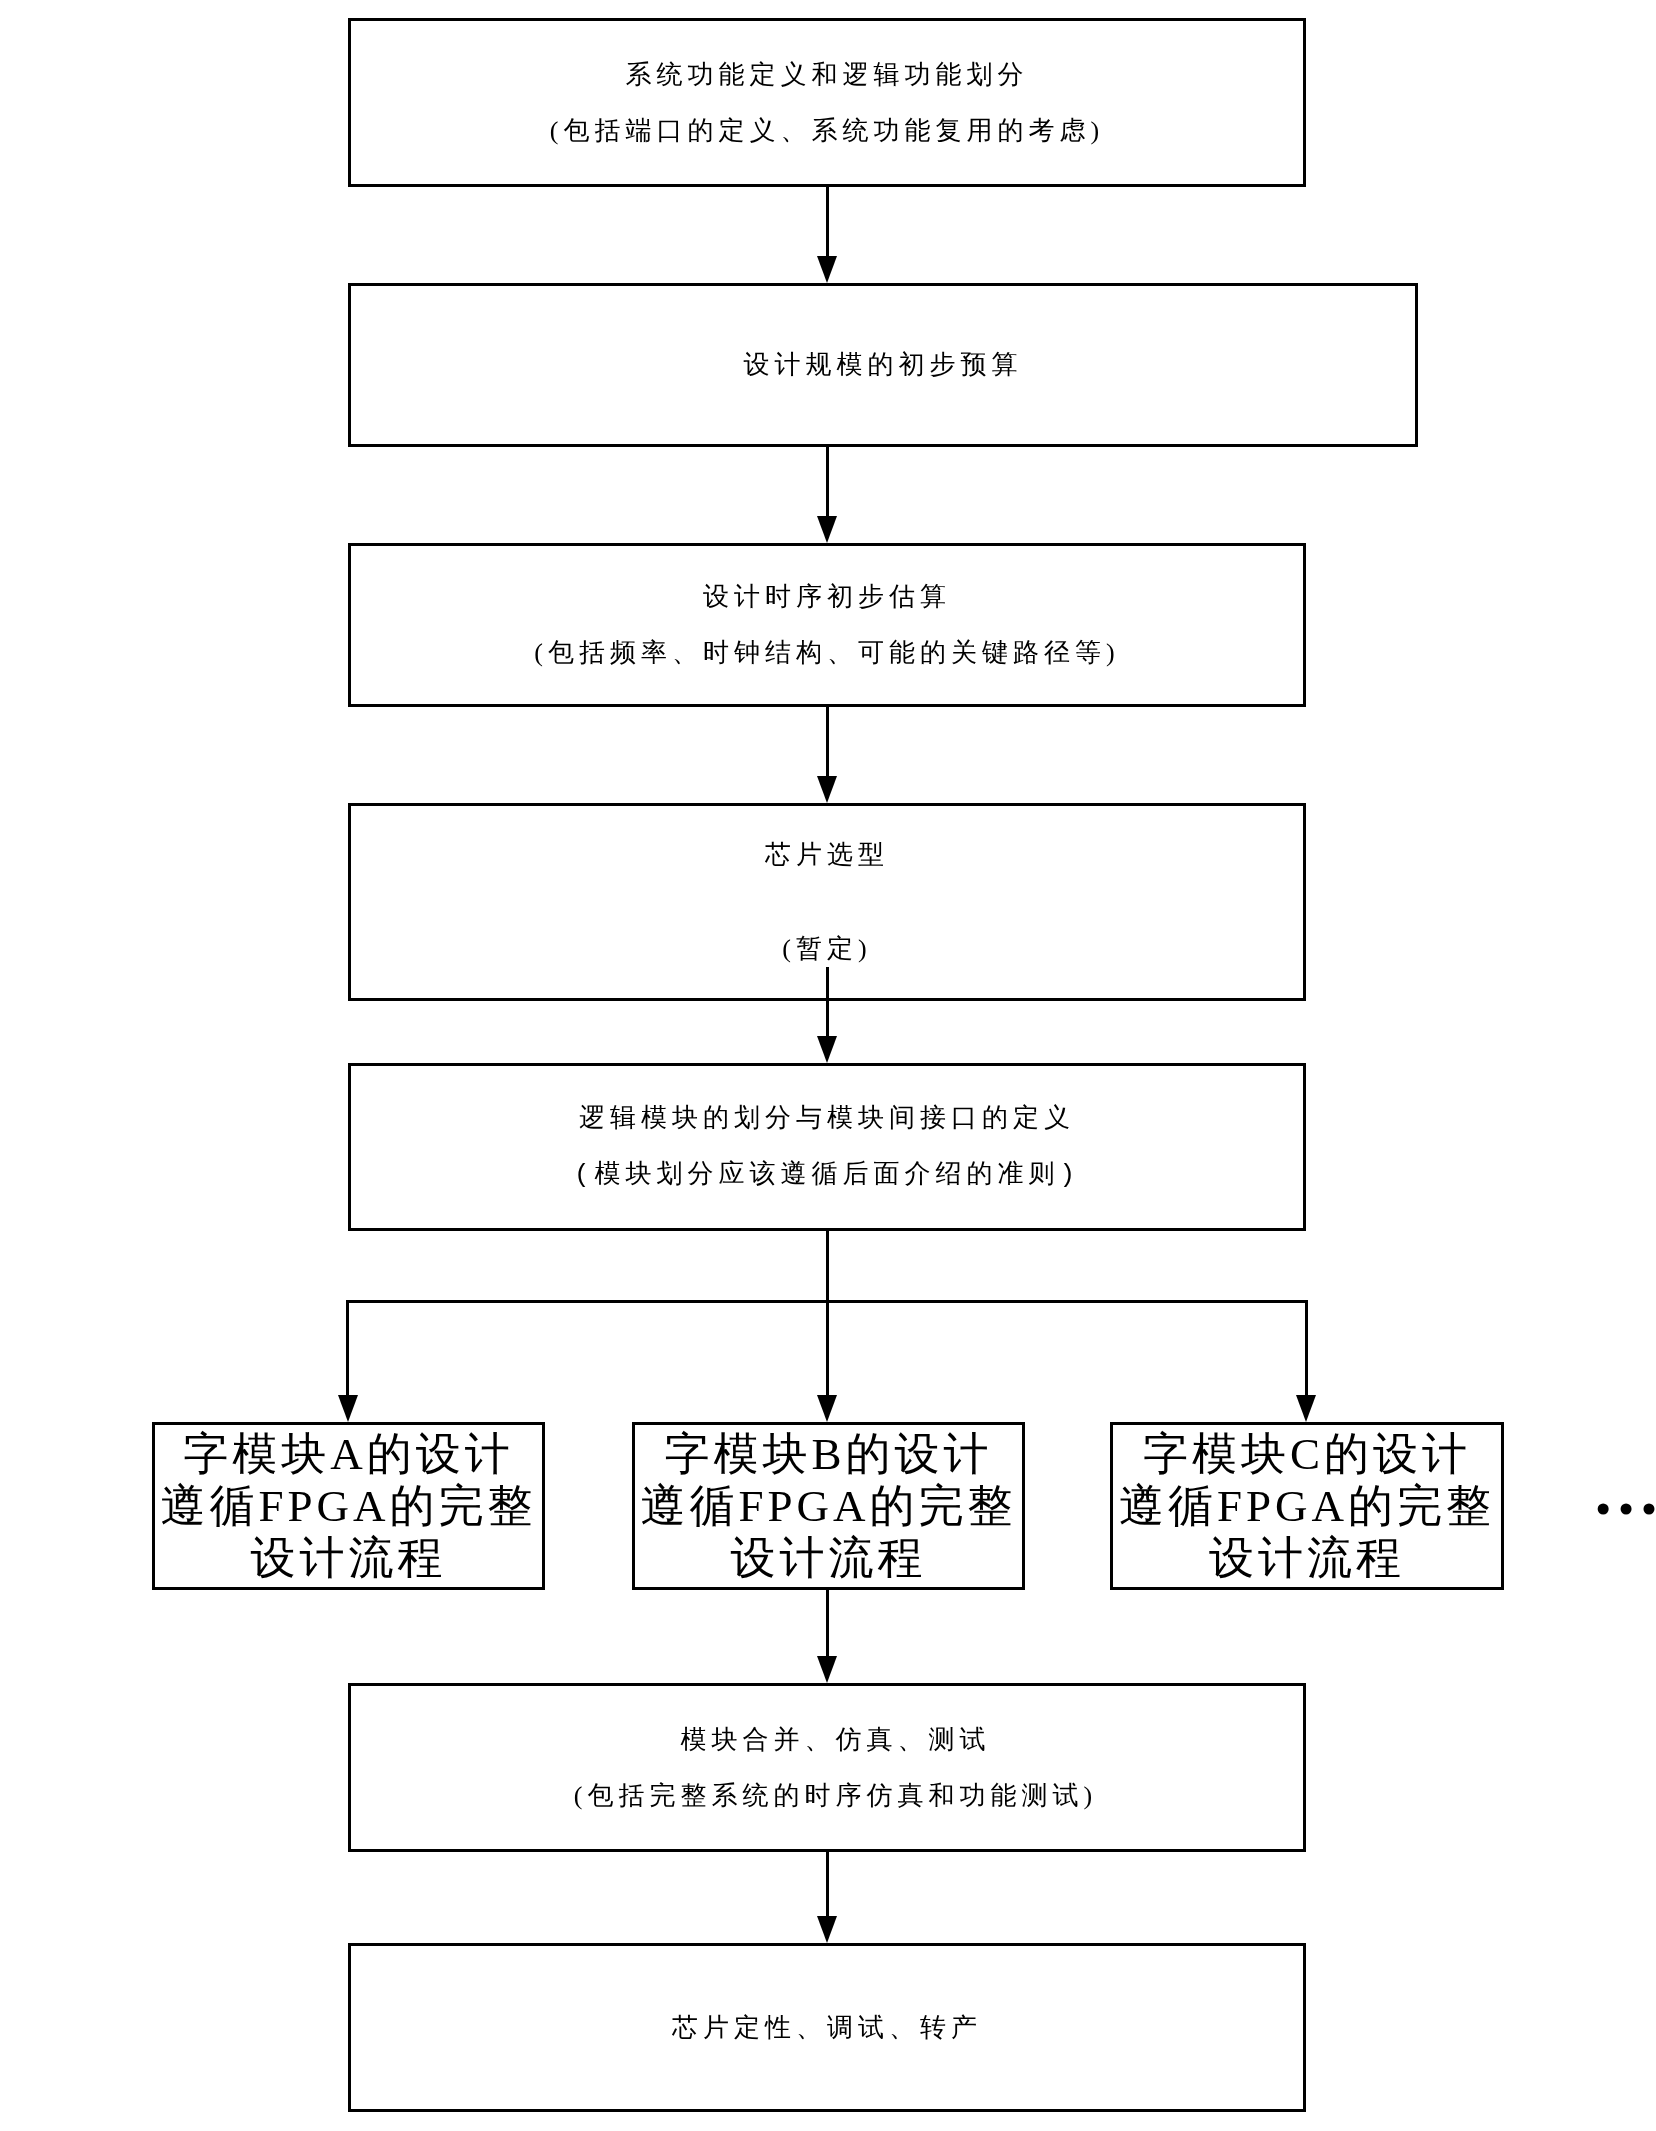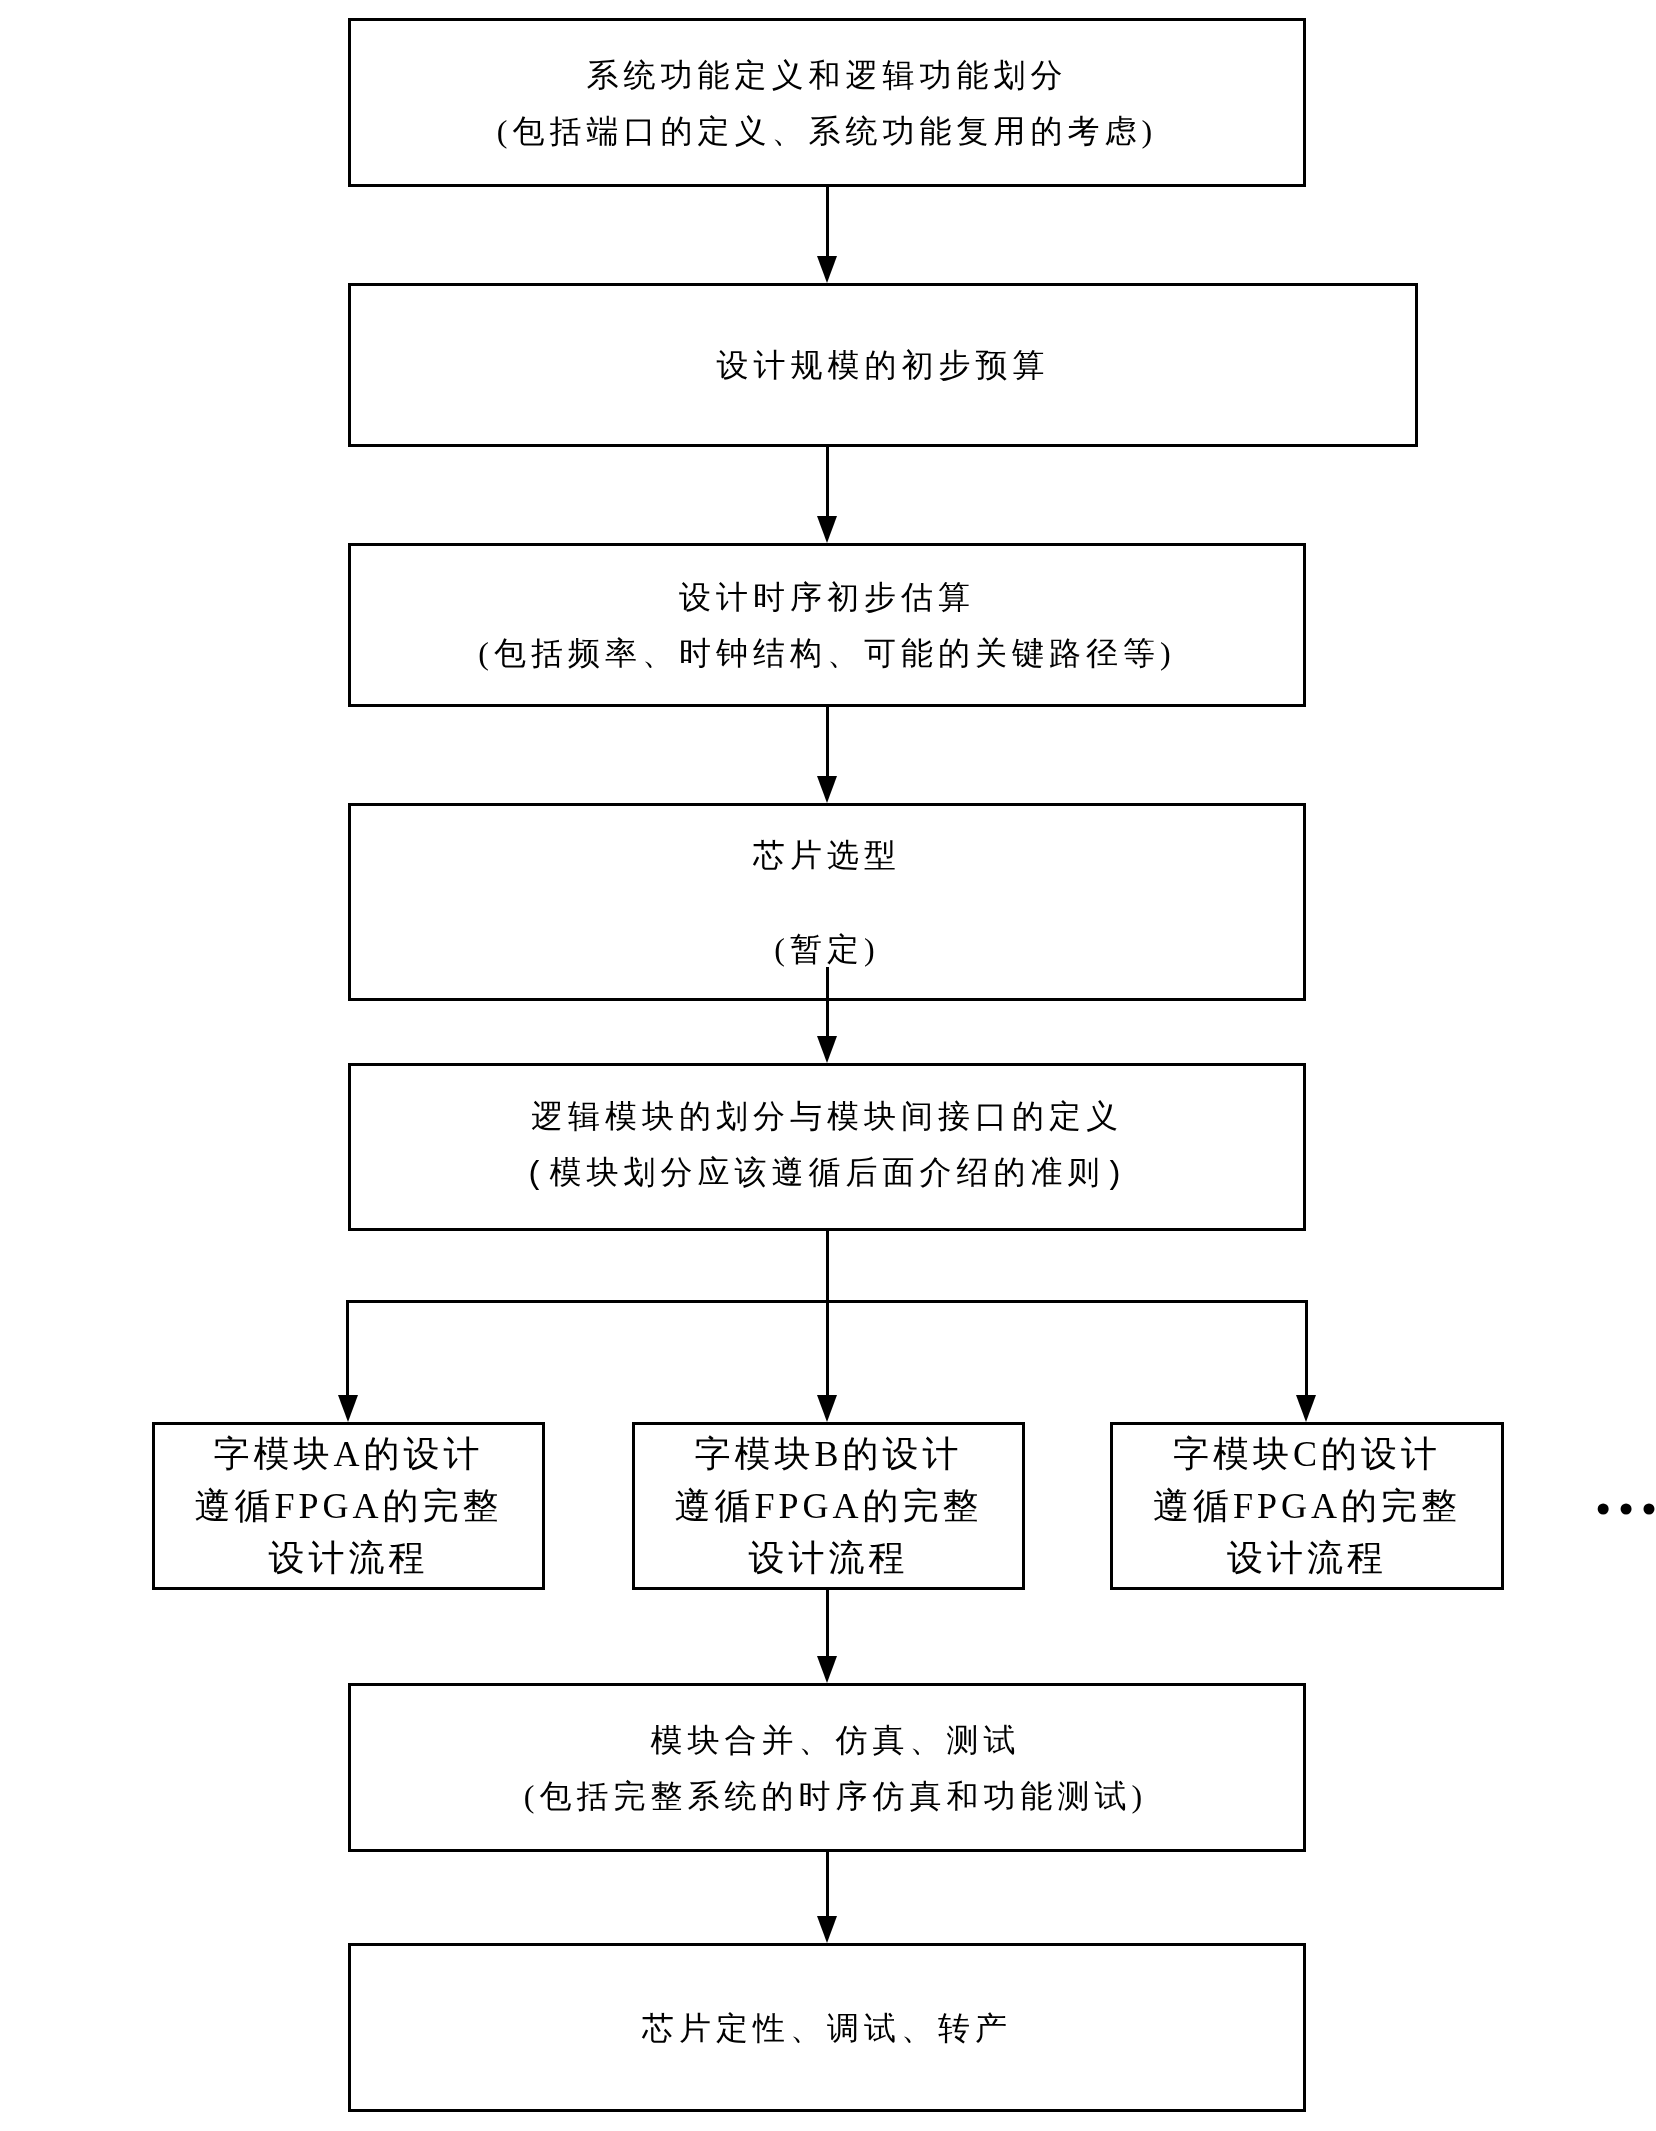--- a/index.html
+++ b/index.html
@@ -22,27 +22,27 @@
     border: 3px solid #000000;
     background: #ffffff;
     display: flex;
     flex-direction: column;
     align-items: center;
     justify-content: center;
     text-align: center;
   }
   .fbox .line {
     display: block;
-    font-size: 32px;
+    font-size: 26px;
     line-height: 56px;
     letter-spacing: 5px;
     white-space: nowrap;
   }
   .fbox.sub .line {
-    font-size: 36px;
+    font-size: 45px;
     line-height: 52px;
     letter-spacing: 4px;
   }
   .vline {
     position: absolute;
     width: 3px;
     background: #000000;
   }
   .hline {
     position: absolute;

